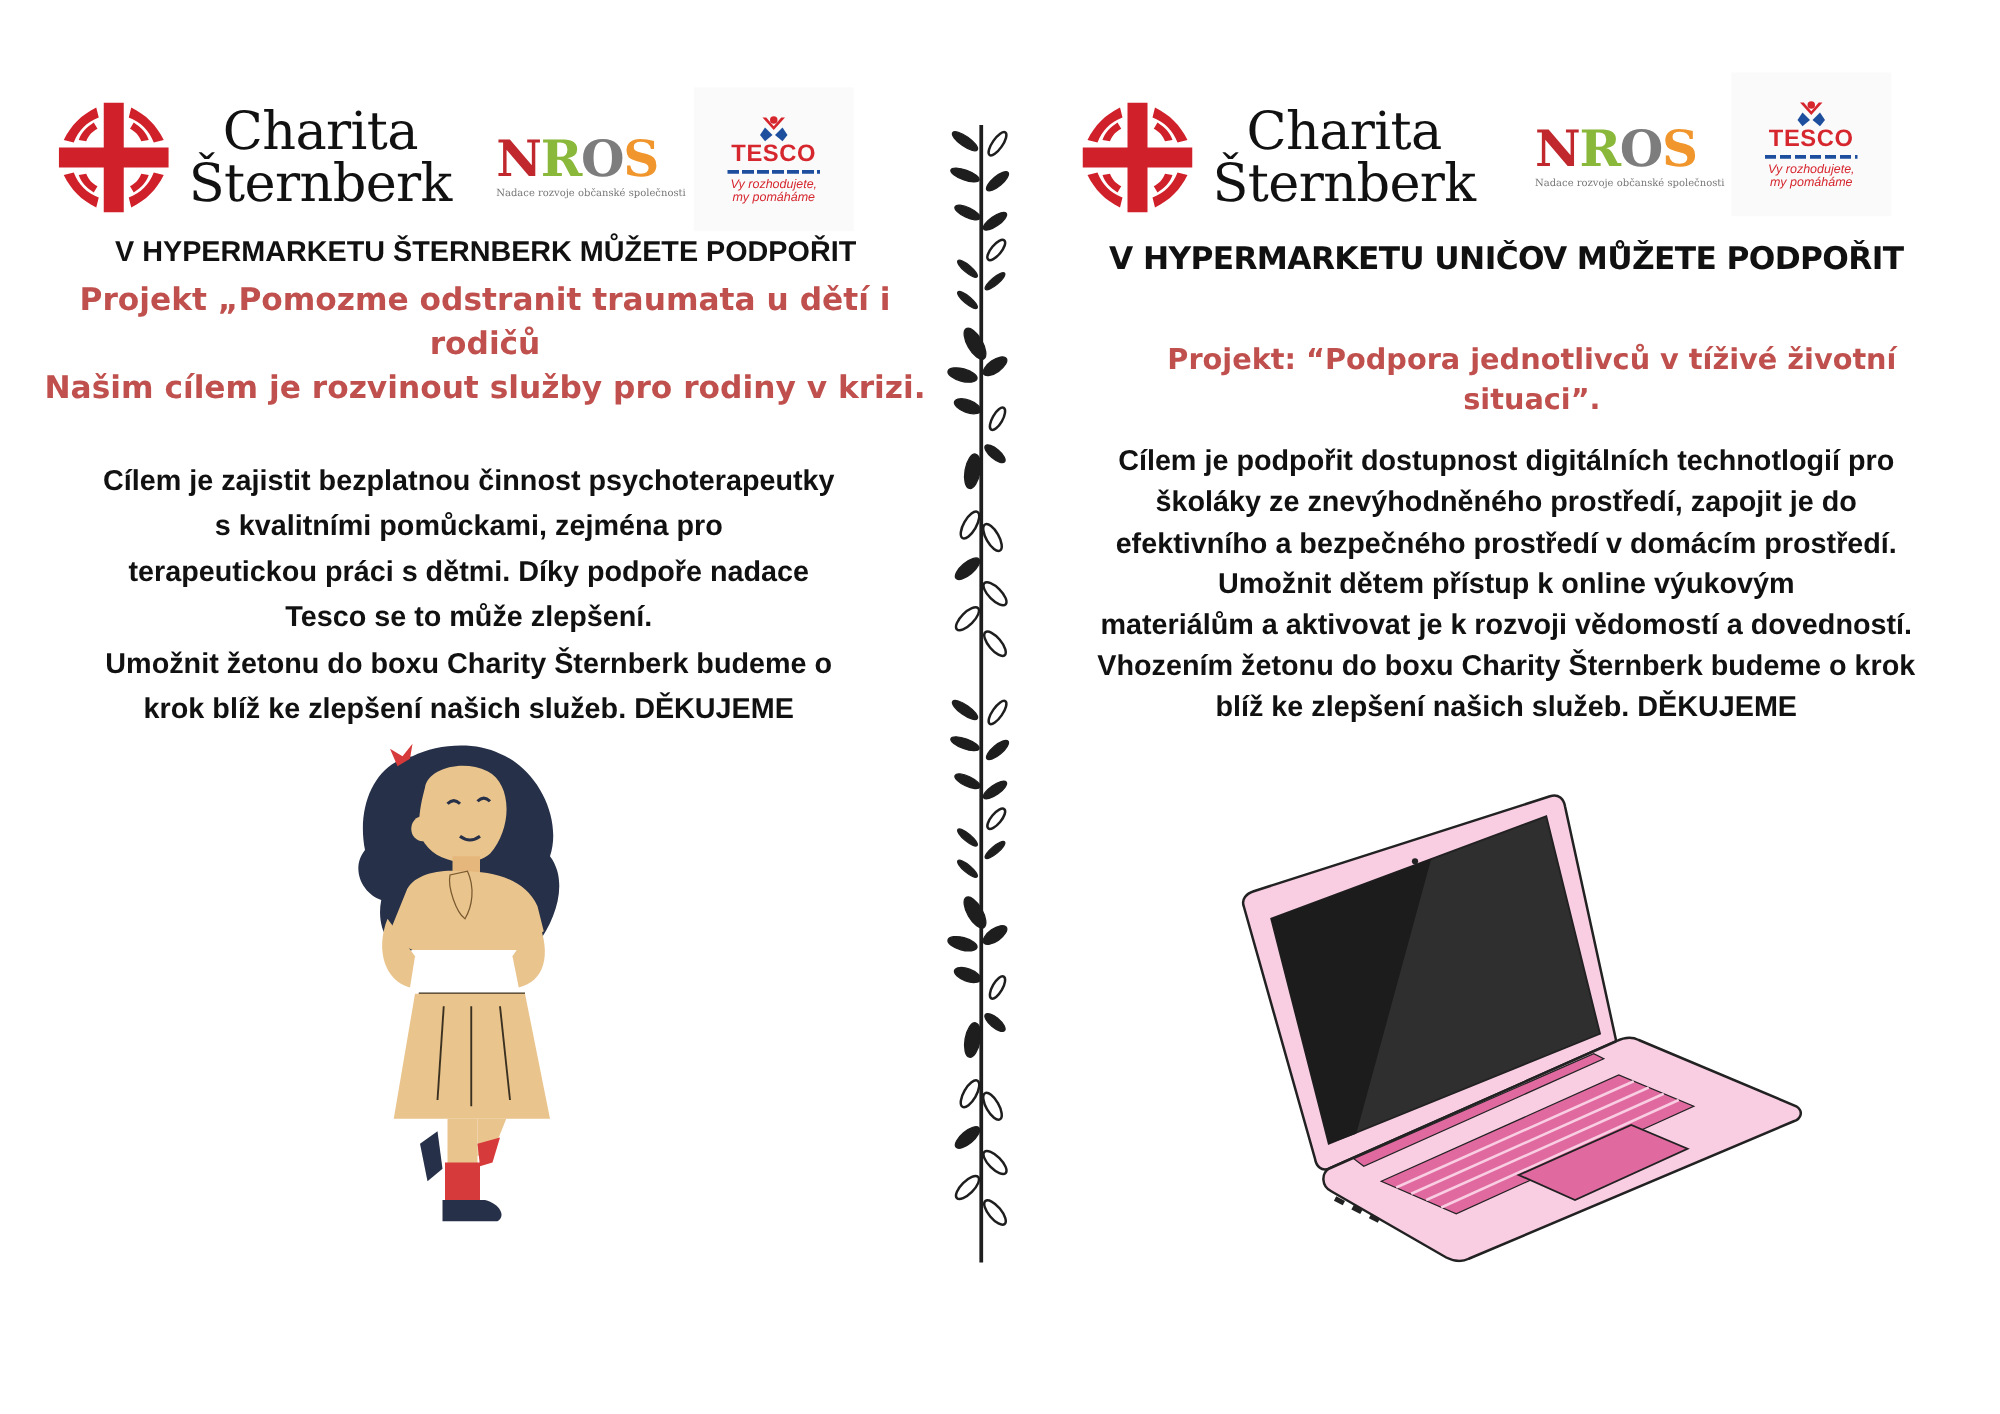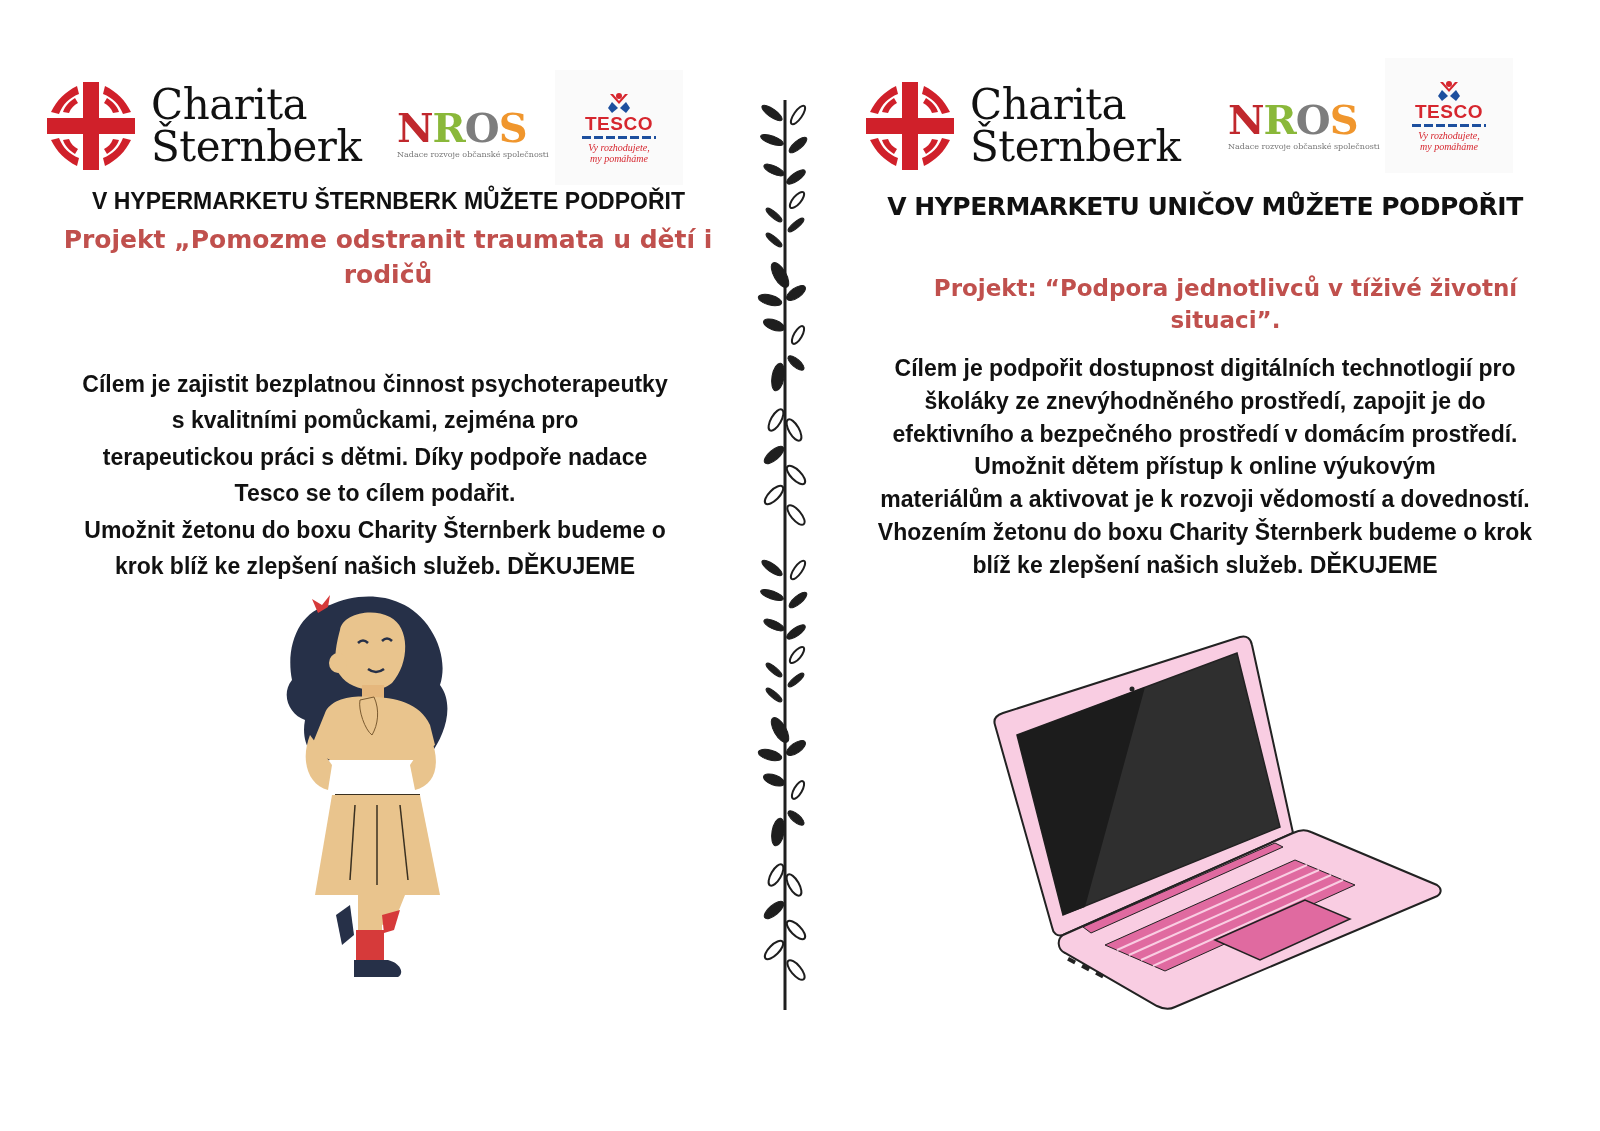--- a/index.html
+++ b/index.html
@@ -5,38 +5,38 @@
     * { box-sizing: border-box; margin: 0; padding: 0; }
     html, body { width: 1600px; height: 1131px; background: #ffffff; overflow: hidden; }
     body { position: relative; font-family: "Liberation Sans", sans-serif; color: #111; }
 
     .panel { position: absolute; top: 0; height: 1131px; }
     .panel-left { left: 0; width: 760px; }
     .panel-right { left: 860px; width: 740px; }
 
     
     .logo-row { position: absolute; top: 70px; height: 115px; }
-    .charita-logo { position: absolute; display: flex; align-items: center; }
+    .charita-logo { position: absolute; display: flex; align-items: center; text-align: center; }
     .charita-cross { width: 88px; height: 88px; position: relative; }
     .charita-text { font-family: "DejaVu Serif", "Liberation Serif", serif; font-size: 42px; line-height: 42px; color: #111; margin-left: 16px; letter-spacing: -0.5px; }
     .charita-text div { white-space: nowrap; }
 
     .nros-logo { position: absolute; width: 150px; }
     .nros-word { font-family: "DejaVu Serif", "Liberation Serif", serif; font-weight: bold; font-size: 40px; line-height: 40px; letter-spacing: -1px; color: #7d7d7d; white-space: nowrap; }
     .nros-word .n-red { color: #c0282d; }
     .nros-word .r { color: #8ab83a; }
     .nros-word .o { color: #7d7d7d; }
     .nros-word .o2 { color: #f0962d; }
     .nros-sub { font-family: "DejaVu Serif", serif; font-size: 8px; color: #777; white-space: nowrap; margin-top: 2px; text-align: center; }
 
     .tesco-box { position: absolute; width: 128px; height: 115px; background: #fafafa; display: flex; flex-direction: column; align-items: center; justify-content: center; }
     .tesco-icon { width: 30px; height: 22px; position: relative; }
     .tesco-word { font-family: "Liberation Sans", sans-serif; font-weight: bold; font-size: 19px; color: #d6262e; letter-spacing: 0.5px; line-height: 20px; }
     .tesco-dashes { width: 74px; height: 3px; margin: 2px 0 3px; background: repeating-linear-gradient(90deg, #1d4f9e 0 9px, transparent 9px 12px); }
-    .tesco-slogan { font-family: Liberation Serif, serif; font-style: italic; font-size: 10px; color: #d6262e; line-height: 11px; text-align: center; }
+    .tesco-slogan { font-family: Liberation Sans, sans-serif; font-style: italic; font-size: 10px; color: #d6262e; line-height: 11px; text-align: center; }
 
     
     .headline { position: absolute; text-align: center; font-family: "Liberation Sans", sans-serif; font-weight: bold; color: #111; white-space: nowrap; }
     .project { position: absolute; text-align: center; font-family: "DejaVu Sans", sans-serif; font-weight: bold; color: #c0504d; padding-left: 26px; }
     .body-text { position: absolute; text-align: center; font-family: "Liberation Sans", sans-serif; font-weight: bold; color: #111; }
     .body-text div { white-space: nowrap; }
 
     
     .vine { position: absolute; left: 752px; top: 95px; width: 66px; height: 920px; }
 
@@ -90,27 +90,28 @@
         <div>my pomáháme</div>
       </div>
     </div>
   </div>
 
   <div class="headline" style="left:0;width:750px;top:188px;font-size:23px;padding-left:27px;">V HYPERMARKETU ŠTERNBERK MŮŽETE PODPOŘIT</div>
 
   <div class="project" style="left:0;width:750px;top:222px;font-size:25px;line-height:35px;">
     <div>Projekt „Pomozme odstranit traumata u dětí i</div>
     <div>rodičů</div>
+    <div>Našim cílem je rozvinout služby pro rodiny v krizi.</div>
   </div>
 
   <div class="body-text" style="left:0;width:750px;top:366px;font-size:23px;line-height:36.4px;">
     <div>Cílem je zajistit bezplatnou činnost psychoterapeutky</div>
     <div>s kvalitními pomůckami, zejména pro</div>
     <div>terapeutickou práci s dětmi. Díky podpoře nadace</div>
-    <div>Tesco se to cílem podařit.</div>
+    <div>Tesco se to může zlepšení.</div>
     <div>Umožnit žetonu do boxu Charity Šternberk budeme o</div>
     <div>krok blíž ke zlepšení našich služeb. DĚKUJEME</div>
   </div>
 
   <svg class="girl" viewBox="0 0 200 395">
 
     <path d="M60 20 C 30 25, 15 60, 22 95 C 10 110, 20 130, 35 135 C 30 160, 45 180, 60 175 L 160 170 C 175 150, 185 120, 170 100 C 180 70, 160 30, 130 18 C 110 8, 80 10, 60 20 Z" fill="#263048"></path>
 
     <path d="M42 14 L52 20 L60 10 L58 22 L48 28 Z" fill="#d63a3a"></path>
 

